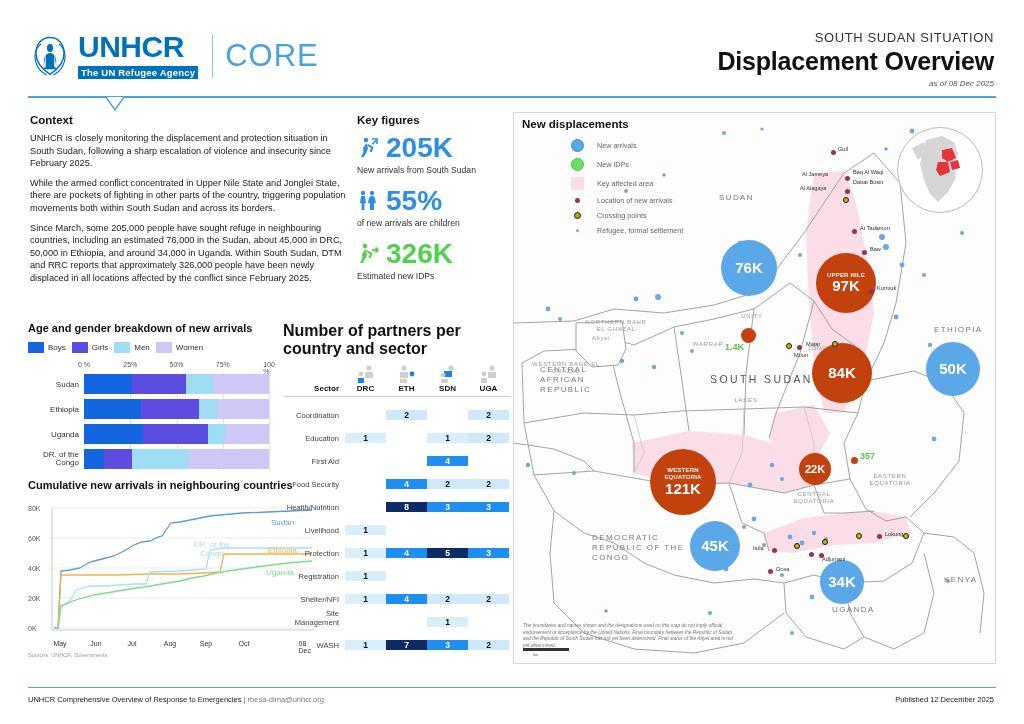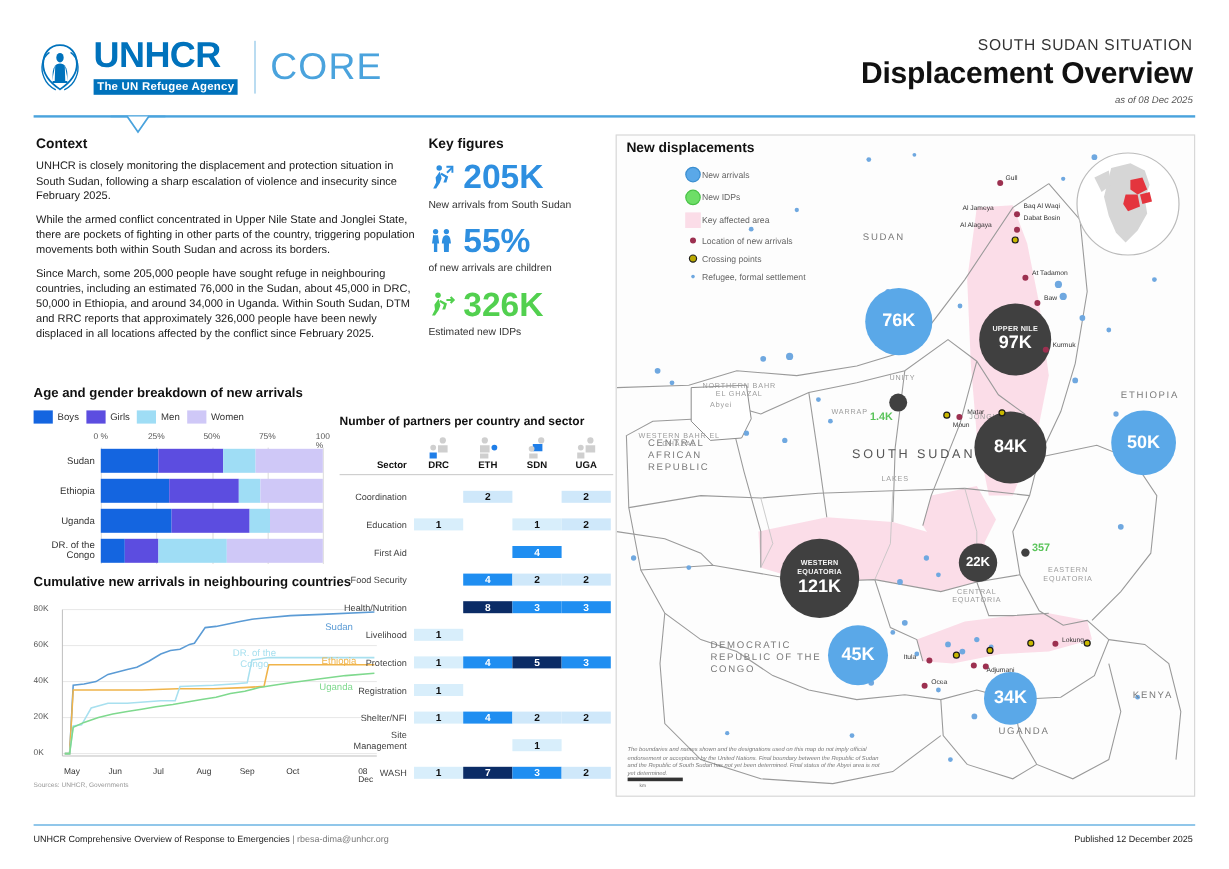--- a/index.html
+++ b/index.html
@@ -41,37 +41,37 @@
   .kf-num { font-size:28px; font-weight:bold; }
   .kf-blue { color:#2e8fe0; }
   .kf-green { color:#52d04f; }
   .kf-cap { font-size:8.6px; color:#333; margin-top:1px; }
 
   
   .map-panel { position:absolute; left:513px; top:112px; width:483px; height:552px;
     border:1px solid #d8d8d8; background:#fdfdfd; overflow:hidden; }
   .map-title { position:absolute; left:8px; top:5px; font-size:11.5px; font-weight:bold; color:#111; z-index:6; }
   .legend { position:absolute; left:10px; top:26px; z-index:6; }
-  .lg-row { display:flex; align-items:center; gap:1px; margin-bottom:6px;padding-left:47px; }
+  .lg-row { display:flex; align-items:center; gap:13px; margin-bottom:6px;padding-left:47px; }
   .lg-txt { font-size:7.2px; color:#666; }
   .lg-circ-blue { width:13px; height:13px; border-radius:50%; background:#5aa8e8; border:1px solid #3a8ed0; }
   .lg-circ-green { width:13px; height:13px; border-radius:50%; background:#6ede67; border:1px solid #49c247; }
   .lg-sq-pink { width:13px; height:13px; background:#fbdde8; }
   .lg-dot-maroon { width:13px; display:flex; justify-content:center; }
   .lg-dot-maroon i { width:5px; height:5px; border-radius:50%; background:#9c3050; display:block; }
   .lg-cross { width:13px; display:flex; justify-content:center; }
   .lg-cross i { width:7px; height:7px; border-radius:50%; background:#b9a800; border:1.5px solid #222; display:block; }
   .lg-dot-small { width:13px; display:flex; justify-content:center; }
   .lg-dot-small i { width:3px; height:3px; border-radius:50%; background:#6fa8e0; display:block; }
 
   .map-svg { position:absolute; left:0; top:0; }
   .bubble { position:absolute; border-radius:50%; display:flex; flex-direction:column;
     align-items:center; justify-content:center; color:#fff; font-weight:bold; }
   .bubble.blue { background:#5aa8e8; }
-  .bubble.green { background:#404040;align-items:center; }
+  .bubble.green { background:#c2410c;align-items:center; }
   .bub-label { font-size:6px; line-height:6.6px; text-align:center; letter-spacing:0.2px; opacity:0.95; }
   .bub-val { font-size:15px; line-height:16px; }
   .bub-val.sm { font-size:11px; line-height:12px; }
 
   .cty-label { position:absolute; font-size:8px; color:#7a7a7a; letter-spacing:1.4px; }
   .st-label { position:absolute; font-size:6px; color:#9a9a9a; letter-spacing:0.7px; text-align:center; line-height:7px; }
   .ss-label { position:absolute; font-size:10.5px; color:#555; letter-spacing:2.4px; font-weight:500; }
   .pt-label { position:absolute; font-size:5.6px; color:#333; white-space:nowrap; }
   .pt-dot { position:absolute; width:5px; height:5px; border-radius:50%; background:#9c3050; }
   .pt-cross { position:absolute; width:6px; height:6px; border-radius:50%; background:#c9b800; border:1.5px solid #1a1a1a; }
@@ -107,21 +107,21 @@
   .lc { position:absolute; left:28px; top:478px; width:290px; }
   .lc-title { font-size:11px; font-weight:bold; color:#111; line-height:14px; }
   .lc-box { position:relative; width:290px; height:140px; margin-top:6px; }
   .lc-ylab { position:absolute; font-size:7px; color:#555; left:0; transform:translateY(-50%); }
   .lc-xlab { position:absolute; font-size:7px; color:#333; transform:translateX(-50%); top:142px; }
   .lc-series-lab { position:absolute; font-size:8px; font-weight:500; }
   .lc-src { font-size:5.5px; color:#999; margin-top:14px; }
 
   
   .tb { position:absolute; left:283px; top:322px; width:228px; }
-  .tb-title { font-size:10px; font-weight:bold; color:#111;margin-top:24px; }
+  .tb-title { font-size:16px; font-weight:bold; color:#111; }
   .tb-icons { display:flex; margin-top:6px; margin-left:62px; }
   .tb-ic { width:41px; display:flex; justify-content:center; }
   .tb-head { display:flex; align-items:flex-end; border-bottom:1px solid #cfcfcf; padding-bottom:3px; }
   .tb-sector-h { width:62px; text-align:right; padding-right:6px; font-size:8px; font-weight:bold; color:#111; }
   .tb-ch { width:41px; text-align:center; font-size:8px; font-weight:bold; color:#111; }
   .tb-row { display:flex; align-items:flex-end; height:23px; }
   .tb-sector { width:62px; text-align:right; padding-right:6px; font-size:7.6px; color:#444;
     display:flex; align-items:center; justify-content:flex-end; }
   .tb-cell { width:41px; display:flex; align-items:center; justify-content:center;
     font-size:8.5px; font-weight:bold; }

